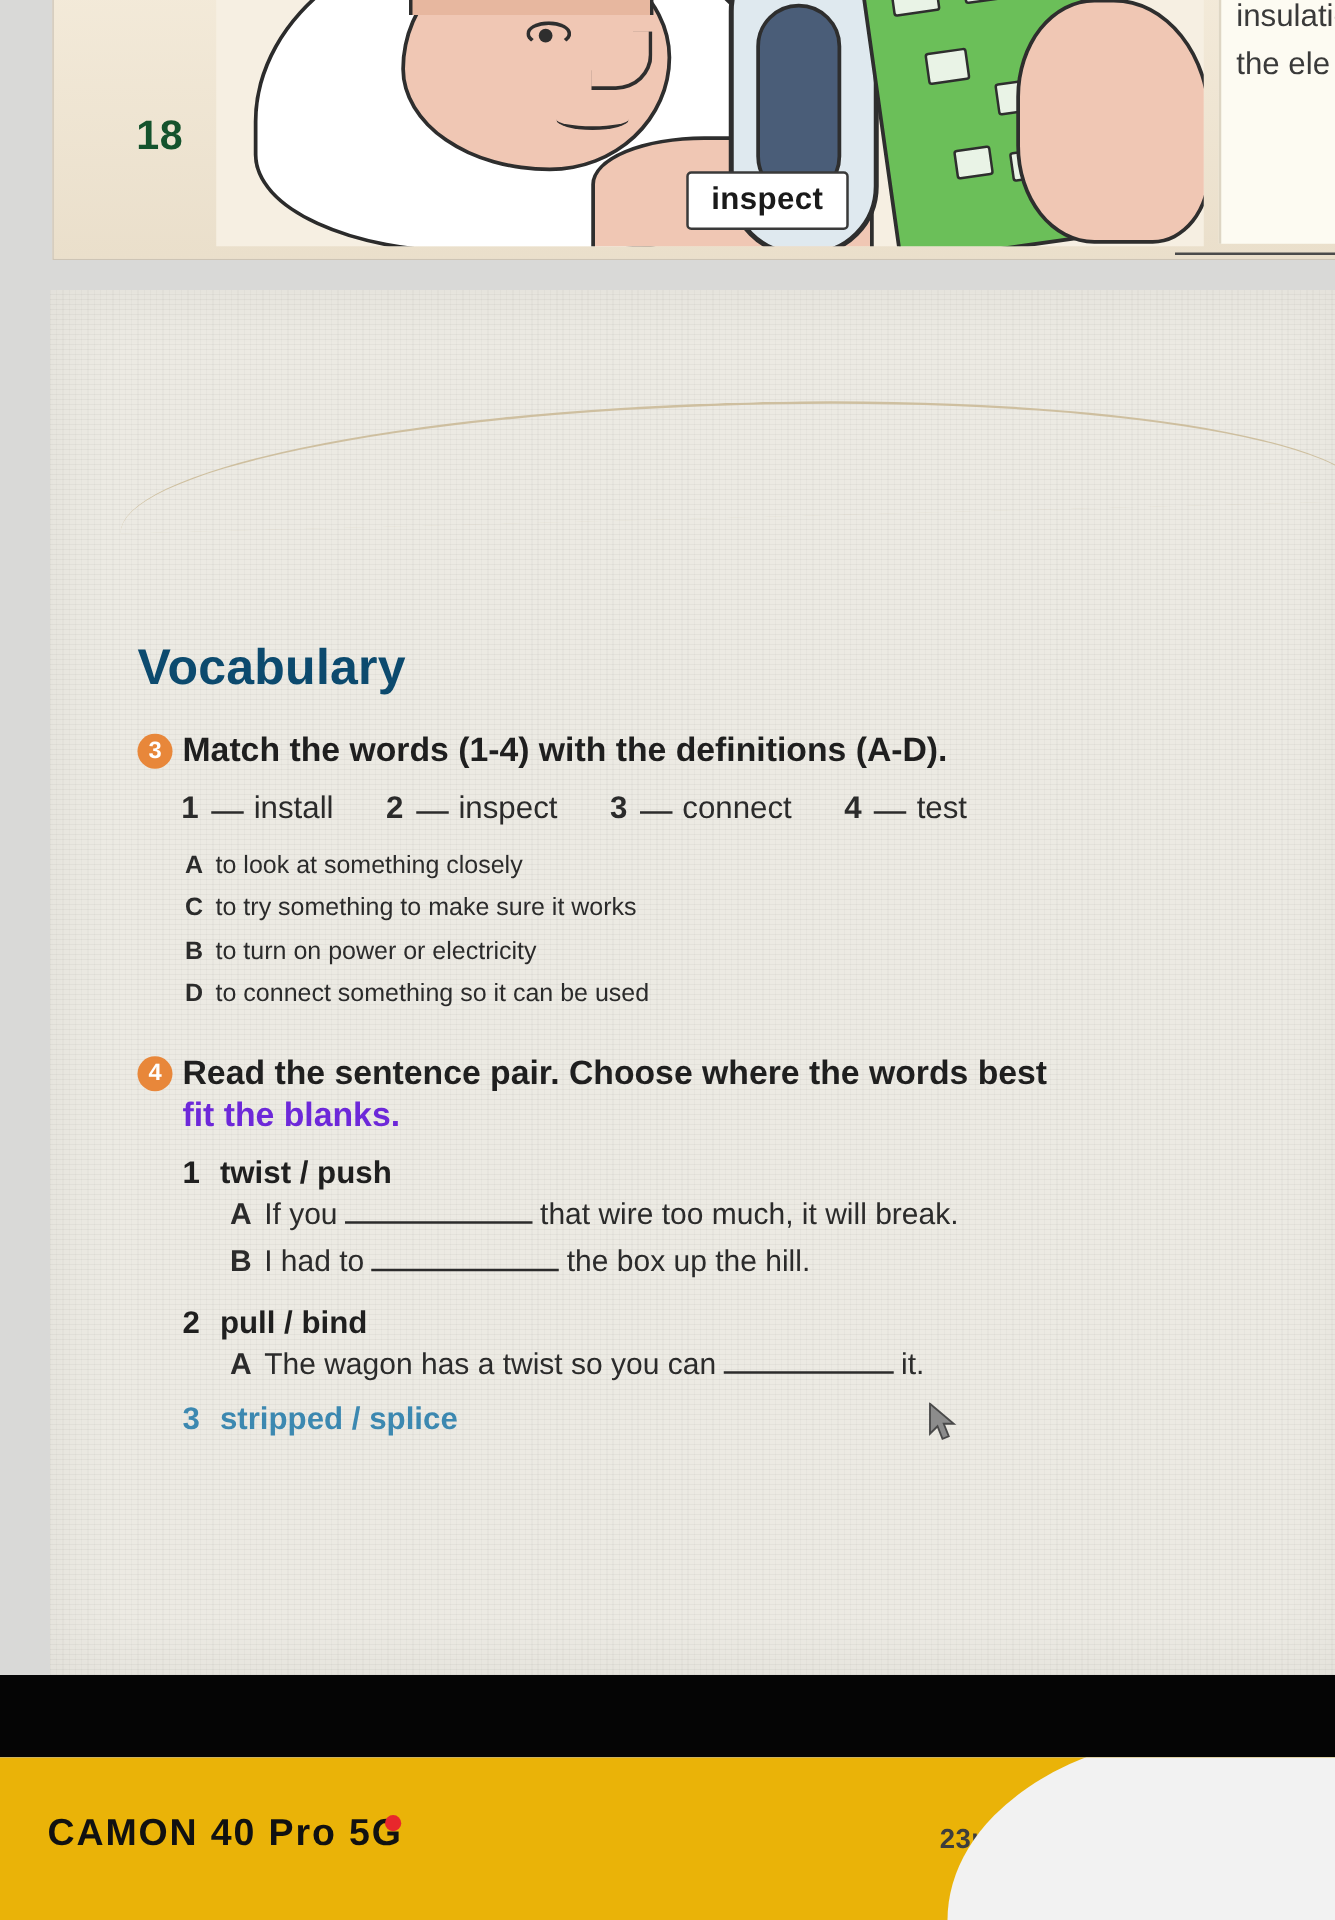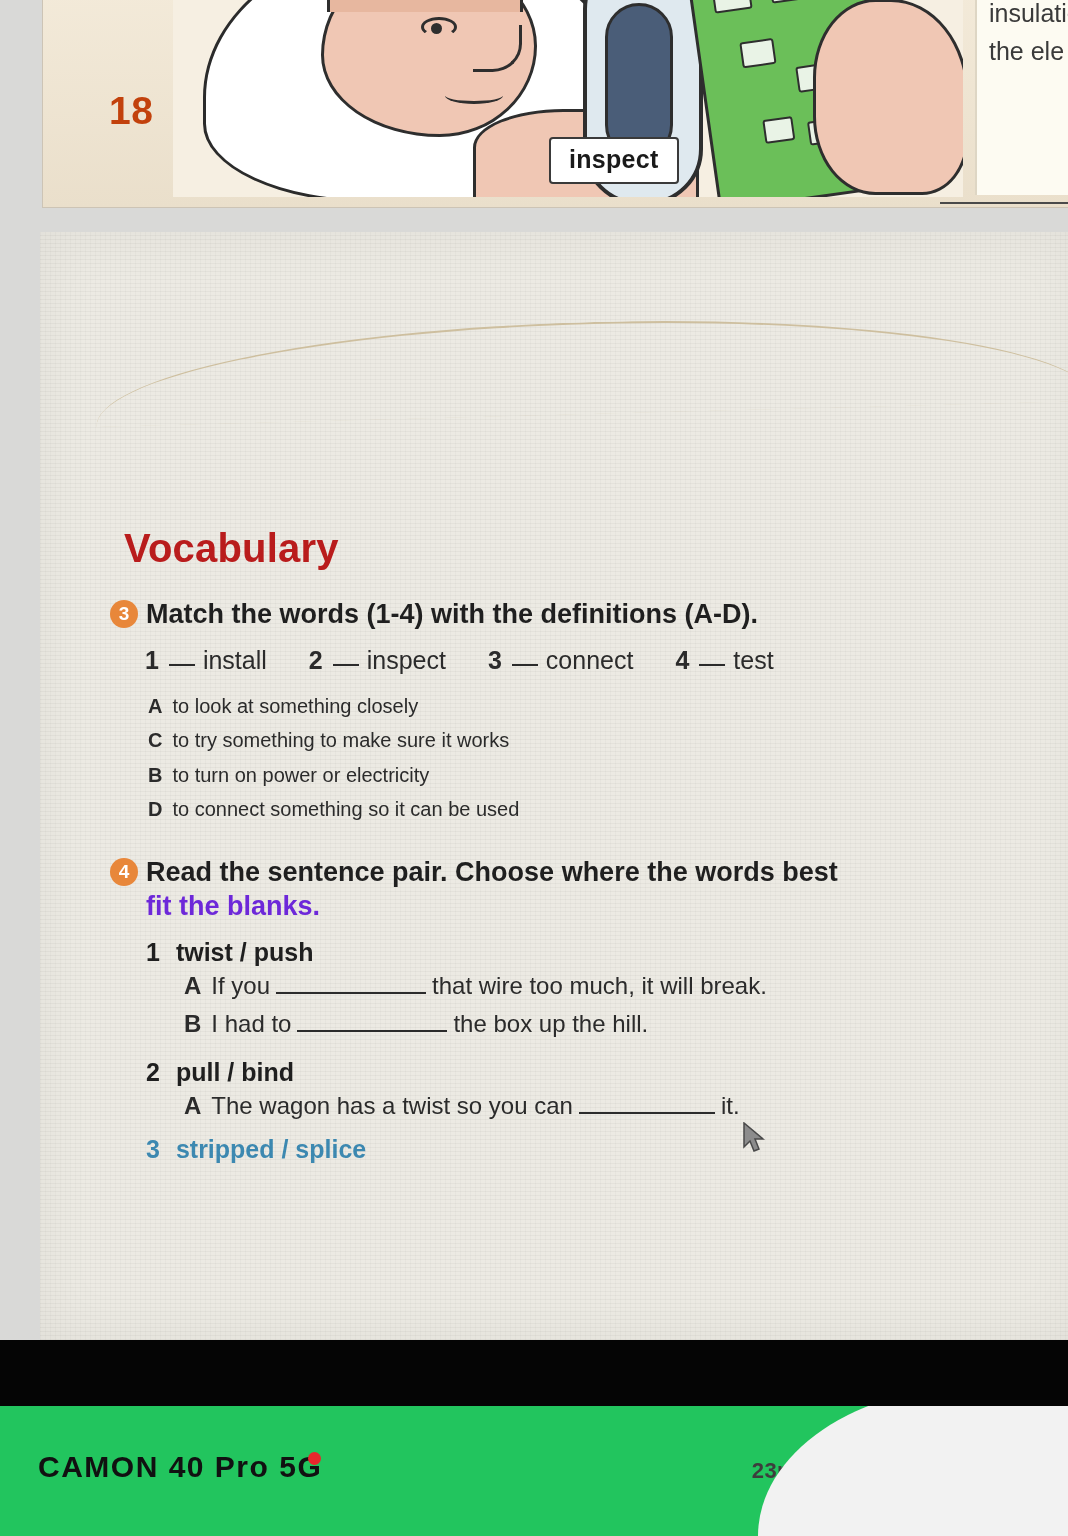--- a/index.html
+++ b/index.html
@@ -35,23 +35,23 @@
     overflow: hidden;
   }
   #top-strip-inner {
     position: absolute;
     left: 0; top: 0; right: 0; bottom: 0;
     background: linear-gradient(180deg,#f3ead9 0%, #eadfcb 100%);
   }
   .page-number {
     position: absolute;
     left: 66px; top: 98px;
-    font-size: 39px;
-    font-weight: bold;
-    color: #c2410c;
+    font-size: 33px;
+    font-weight: bold;
+    color: #14532d;
     letter-spacing: .5px;
   }
   #cartoon-box {
     position: absolute;
     left: 130px; top: -12px;
     width: 790px; height: 218px;
     background: #f6efe2;
     overflow: hidden;
   }
   #cartoon-white {
@@ -230,24 +230,24 @@
     opacity: .9;
   }
 
   .content {
     position: absolute;
     left: 70px; top: 280px;
     width: 930px;
     color: #2c2c2c;
   }
   h1.vocab {
-    margin: 14px;
+    margin: 0;
     font-size: 40px;
     font-weight: bold;
-    color: #b91c1c;
+    color: #0c4a6e;
     letter-spacing: .2px;
   }
   .ex {
     position: relative;
     margin-top: 28px;
   }
   .circle-num {
     display: inline-block;
     width: 28px; height: 28px;
     border-radius: 50%;
@@ -347,21 +347,21 @@
     left: 0; top: 1340px;
     width: 1068px; height: 66px;
     background: #050505;
   }
 
   
   #watermark {
     position: absolute;
     left: 0; top: 1406px;
     width: 1068px; height: 130px;
-    background: #22c55e;
+    background: #eab308;
     overflow: hidden;
   }
   #watermark::after {
     content: "";
     position: absolute;
     right: -130px; bottom: -150px;
     width: 440px; height: 300px;
     background: #f2f2f2;
     border-radius: 50%;
   }

